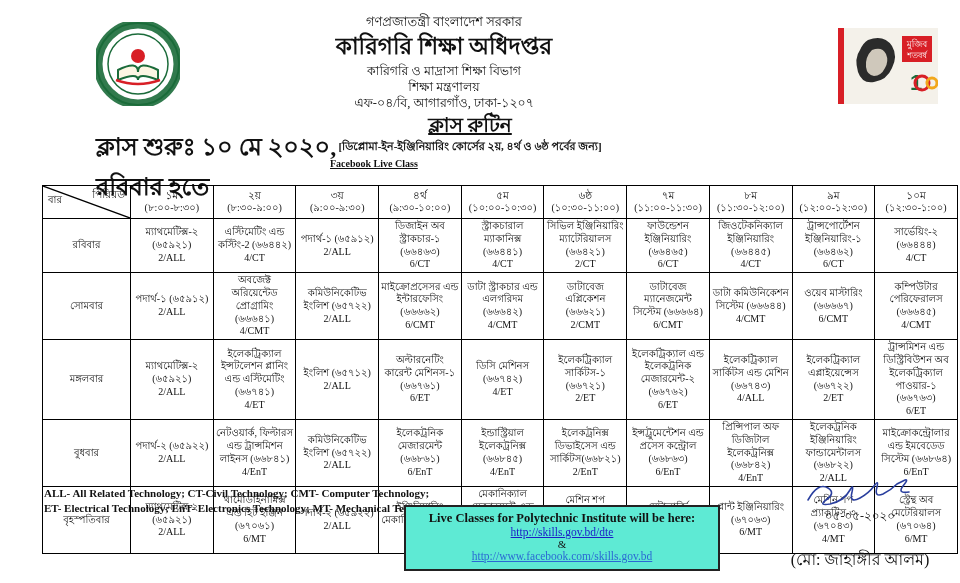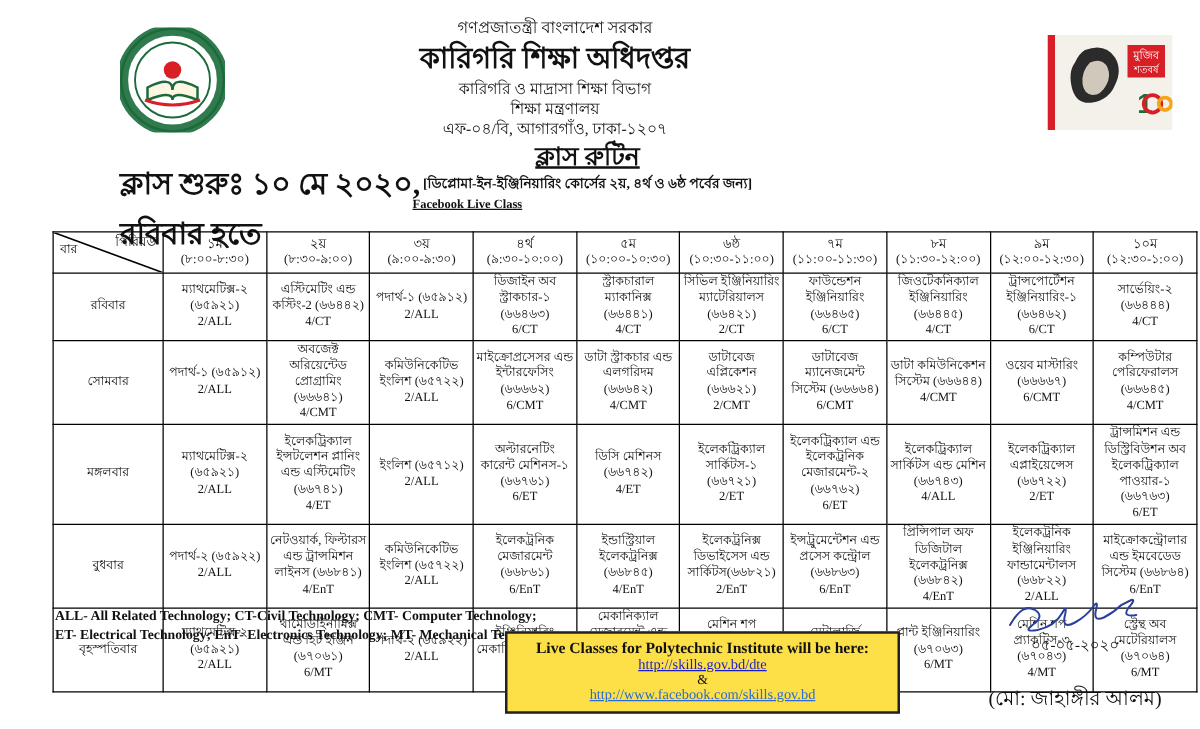--- a/index.html
+++ b/index.html
@@ -43,21 +43,21 @@
 
   th.corner{position:relative;padding:0;}
   .corner svg{position:absolute;top:0;left:0;width:100%;height:100%;}
   .corner-top{position:absolute;top:2px;right:5px;font-size:10.5px;}
   .corner-bottom{position:absolute;bottom:11px;left:5px;font-size:10px;}
 
   
   .abbrev{top:486px;left:44px;width:420px;font-size:11px;font-weight:700;
      line-height:1.35;}
   .live-box{top:505px;left:404px;width:296px;border:2px solid #222;
-     text-align:center;padding:4px 8px 7px 8px;background:#fde047;}
+     text-align:center;padding:4px 8px 7px 8px;background:#5eead4;}
   .live-box .lb-title{font-size:12.5px;font-weight:bold;}
   .live-box a{display:block;font-size:11.5px;text-decoration:underline;}
   .live-box .amp{font-size:11px;}
   .sign-block{top:478px;left:770px;width:180px;text-align:center;line-height:1.45;}
   .sign-block .sig{height:30px;}
   .sign-date{font-size:12px;}
   .sign-name,.sign-role{font-size:16px;margin-top:23px;}
 </style>
 </head>
 <body>

